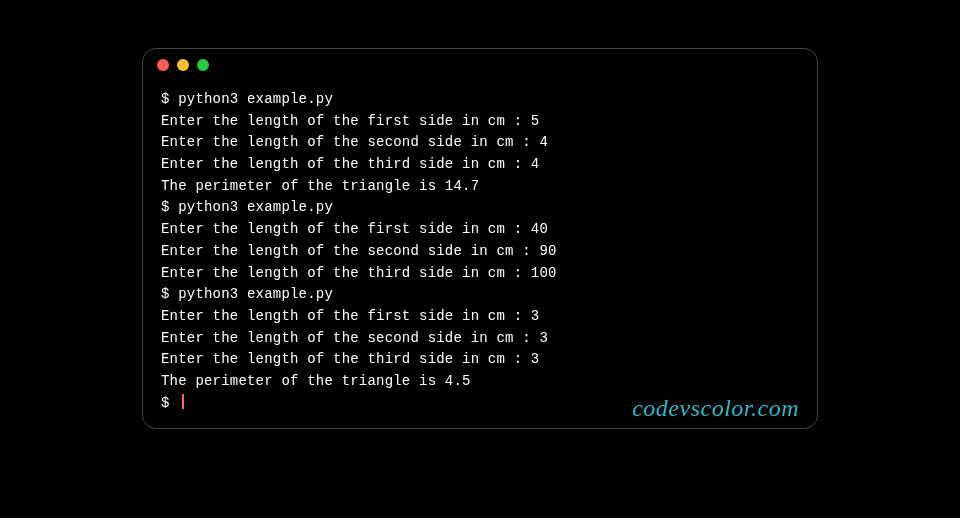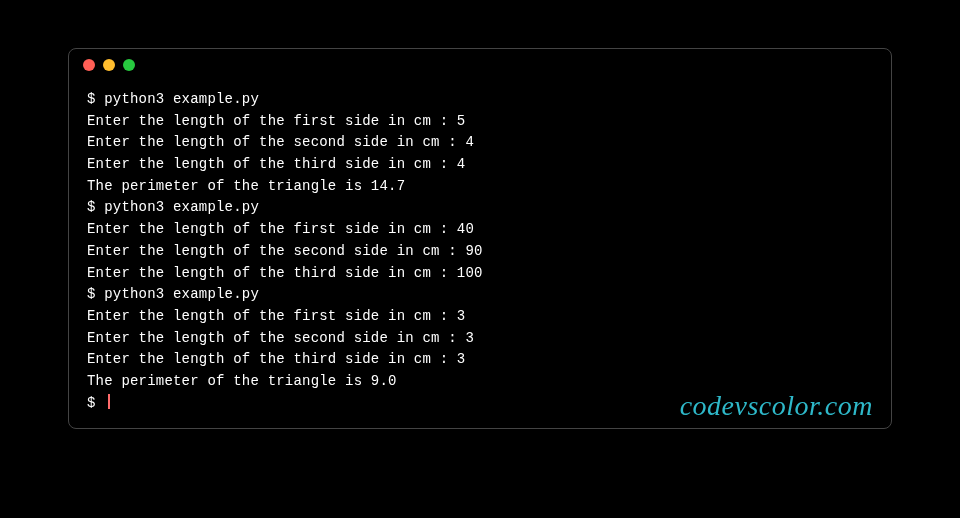--- a/index.html
+++ b/index.html
@@ -11,24 +11,24 @@
       background: #000000;
       width: 960px;
       height: 518px;
       display: flex;
       align-items: flex-start;
       justify-content: center;
       padding-top: 48px;
       font-family: 'Menlo', 'Monaco', 'Courier New', monospace;
     }
     .terminal-window {
-      width: 824px;
+      width: 676px;
       background: #000000;
       border: 1px solid #444444;
-      border-radius: 8px;
+      border-radius: 14px;
       overflow: hidden;
       position: relative;
     }
     .title-bar {
       height: 32px;
       display: flex;
       align-items: center;
       padding-left: 14px;
       gap: 8px;
     }
@@ -59,21 +59,21 @@
       vertical-align: middle;
       margin-left: 4px;
       margin-bottom: 2px;
     }
     .watermark {
       position: absolute;
       right: 18px;
       bottom: 6px;
       font-family: 'Brush Script MT', cursive;
       font-style: italic;
-      font-size: 28px;
+      font-size: 24px;
       color: #2eb8c9;
       letter-spacing: 0.5px;
     }
   </style>
 </head>
 <body>
 
 <div class="terminal-window">
   <div class="title-bar">
     <div class="traffic-light red"></div>
@@ -87,17 +87,17 @@
     <div class="line">Enter the length of the third side in cm : 4</div>
     <div class="line">The perimeter of the triangle is 14.7</div>
     <div class="line">$ python3 example.py</div>
     <div class="line">Enter the length of the first side in cm : 40</div>
     <div class="line">Enter the length of the second side in cm : 90</div>
     <div class="line">Enter the length of the third side in cm : 100</div>
     <div class="line">$ python3 example.py</div>
     <div class="line">Enter the length of the first side in cm : 3</div>
     <div class="line">Enter the length of the second side in cm : 3</div>
     <div class="line">Enter the length of the third side in cm : 3</div>
-    <div class="line">The perimeter of the triangle is 9.0</div>
+    <div class="line">The perimeter of the triangle is 4.5</div>
     <div class="line"><span>$ </span><span class="cursor"></span></div>
   </div>
   <div class="watermark">codevscolor.com</div>
 </div>
 
 </body></html>

